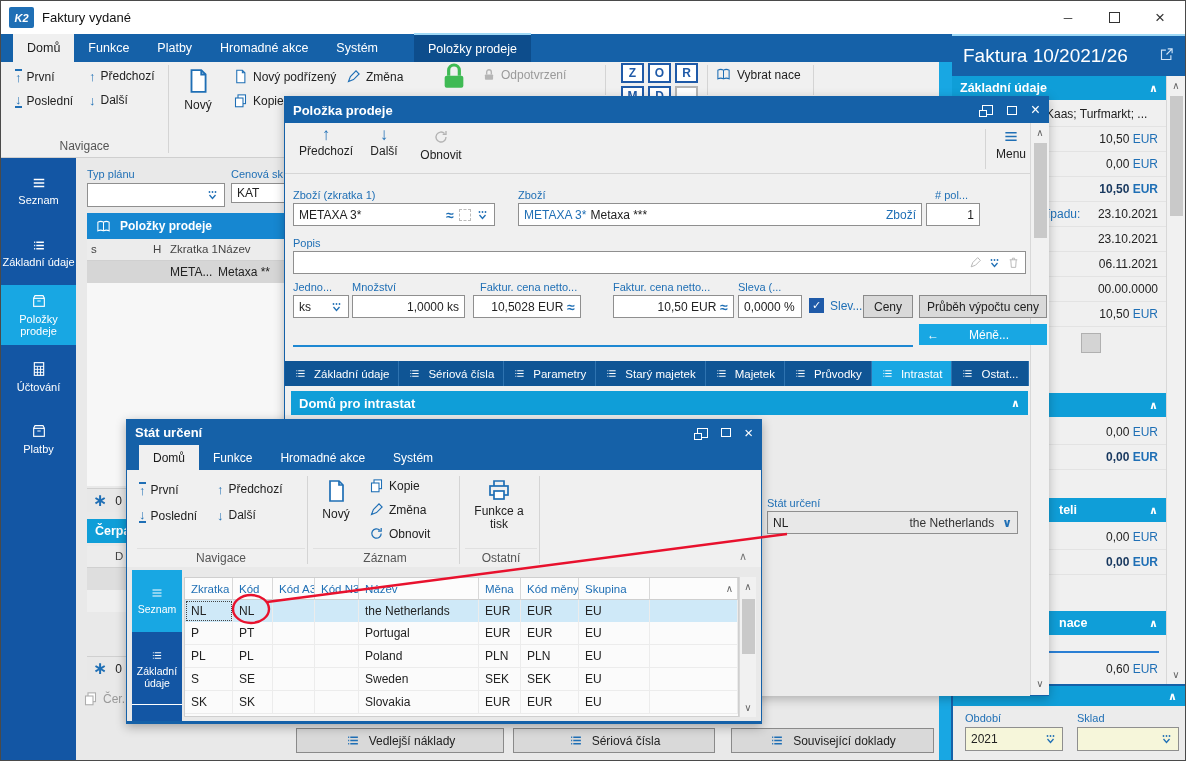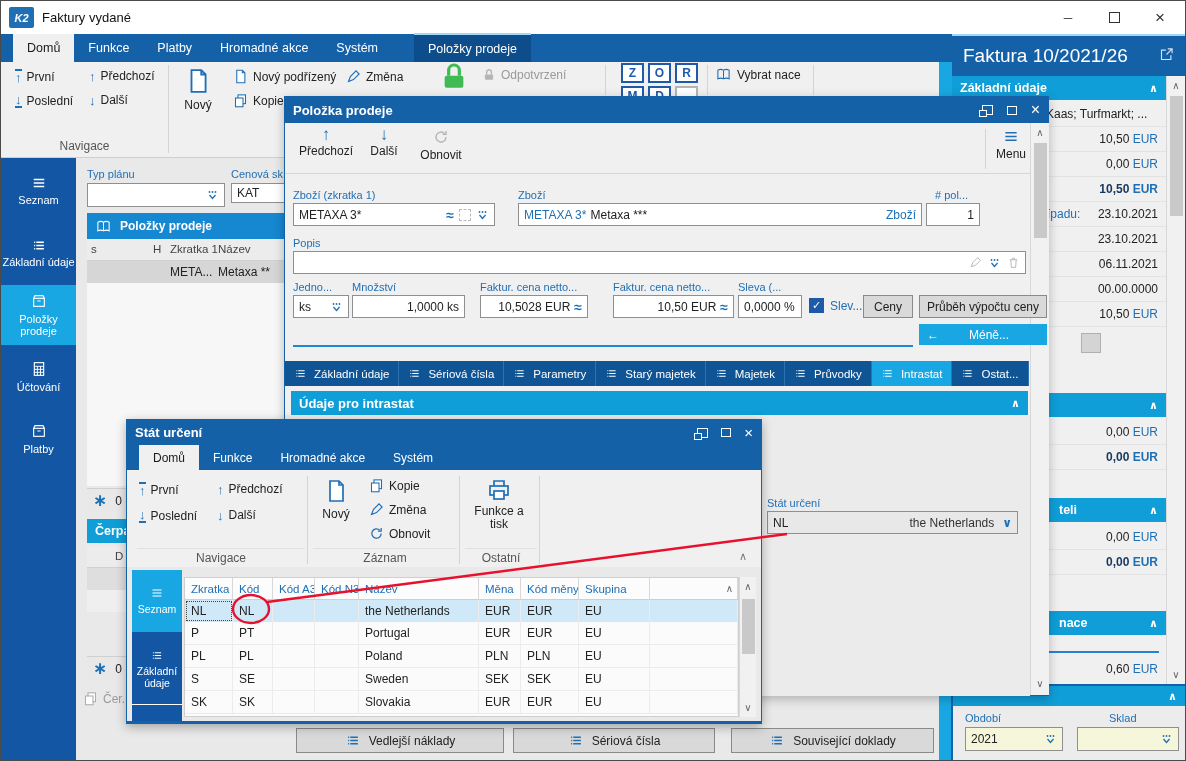--- a/index.html
+++ b/index.html
@@ -417,21 +417,21 @@
     <div class="cy" style="height:20px;">
         <span class="chev">∧</span>
       </div>
     <span class="abs lbl" style="left:12px;top:26px;">Období</span>
     <div class="abs fld" style="left:12px;top:41px;width:98px;height:24px;background:#f6f6da;">
         <span>2021</span>
       <svg class="ic blue" width="13" height="12" style="margin-left:auto;">
           <use href="#i-dd"></use>
         </svg>
       </div>
-    <span class="abs lbl" style="left:124px;top:26px;margin-left:32px;">Sklad</span>
+    <span class="abs lbl" style="left:124px;top:26px;">Sklad</span>
     <div class="abs fld" style="left:124px;top:41px;width:102px;height:24px;background:#f6f6da;">
       <svg class="ic blue" width="13" height="12" style="margin-left:auto;">
           <use href="#i-dd"></use>
         </svg>
       </div>
   </div>
 
   <div class="abs" style="left:283px;top:95px;width:765px;height:600px;background:#f0f0f0;border:1px solid #1561a8;z-index:10;box-shadow:0 3px 10px rgba(0,0,0,.25);">
     <div class="flex" style="height:26px;background:#1561a8;padding:0 8px;color:#fff;">
       <span style="font-weight:bold;font-size:13px;">Položka prodeje</span>
@@ -511,21 +511,21 @@
         <span>ks</span>
       <svg class="ic blue" width="13" height="12" style="margin-left:auto;">
           <use href="#i-dd"></use>
         </svg>
       </div>
     <span class="abs lbl" style="left:67px;top:184px;">Množství</span>
     <div class="abs fld" style="left:67px;top:198px;width:113px;height:23px;justify-content:flex-end;">
         <span>1,0000 ks</span>
       </div>
     <span class="abs lbl" style="left:195px;top:184px;">Faktur. cena netto...</span>
-    <div class="abs fld" style="left:195px;top:198px;width:108px;height:23px;justify-content:flex-end;">
+    <div class="abs fld" style="left:188px;top:198px;width:108px;height:23px;justify-content:flex-end;">
         <span>10,5028 EUR</span>
       <span class="blue" style="font-weight:bold;font-size:14px;margin-left:4px;">≈</span>
       </div>
     <span class="abs lbl" style="left:328px;top:184px;">Faktur. cena netto...</span>
     <div class="abs fld" style="left:328px;top:198px;width:121px;height:23px;justify-content:flex-end;">
         <span>10,50 EUR</span>
       <span class="blue" style="font-weight:bold;font-size:14px;margin-left:4px;">≈</span>
       </div>
     <span class="abs lbl" style="left:453px;top:184px;">Sleva (...</span>
     <div class="abs fld" style="left:453px;top:198px;width:64px;height:23px;">
@@ -592,21 +592,21 @@
         </div>
       <div class="ttab">
           <svg class="ic" width="13" height="11" style="color:#fff;">
             <use href="#i-list"></use>
           </svg>
           <span>Ostat...</span>
         </div>
       </div>
 
     <div class="cy abs" style="left:6px;top:294px;width:737px;height:24px;font-size:13px;">
-      <span>Údaje pro intrastat</span>
+      <span>Domů pro intrastat</span>
         <span class="chev">∧</span>
       </div>
 
     <div class="abs" style="left:0;top:318px;width:745px;height:281px;background:#ebebeb;"></div>
     <div class="abs ddbtn" style="left:452px;top:415px;width:22px;height:21px;">
       <svg class="ic blue" width="13" height="12">
           <use href="#i-dd"></use>
         </svg>
       </div>
     <div class="abs ddbtn" style="left:452px;top:459px;width:22px;height:21px;">

